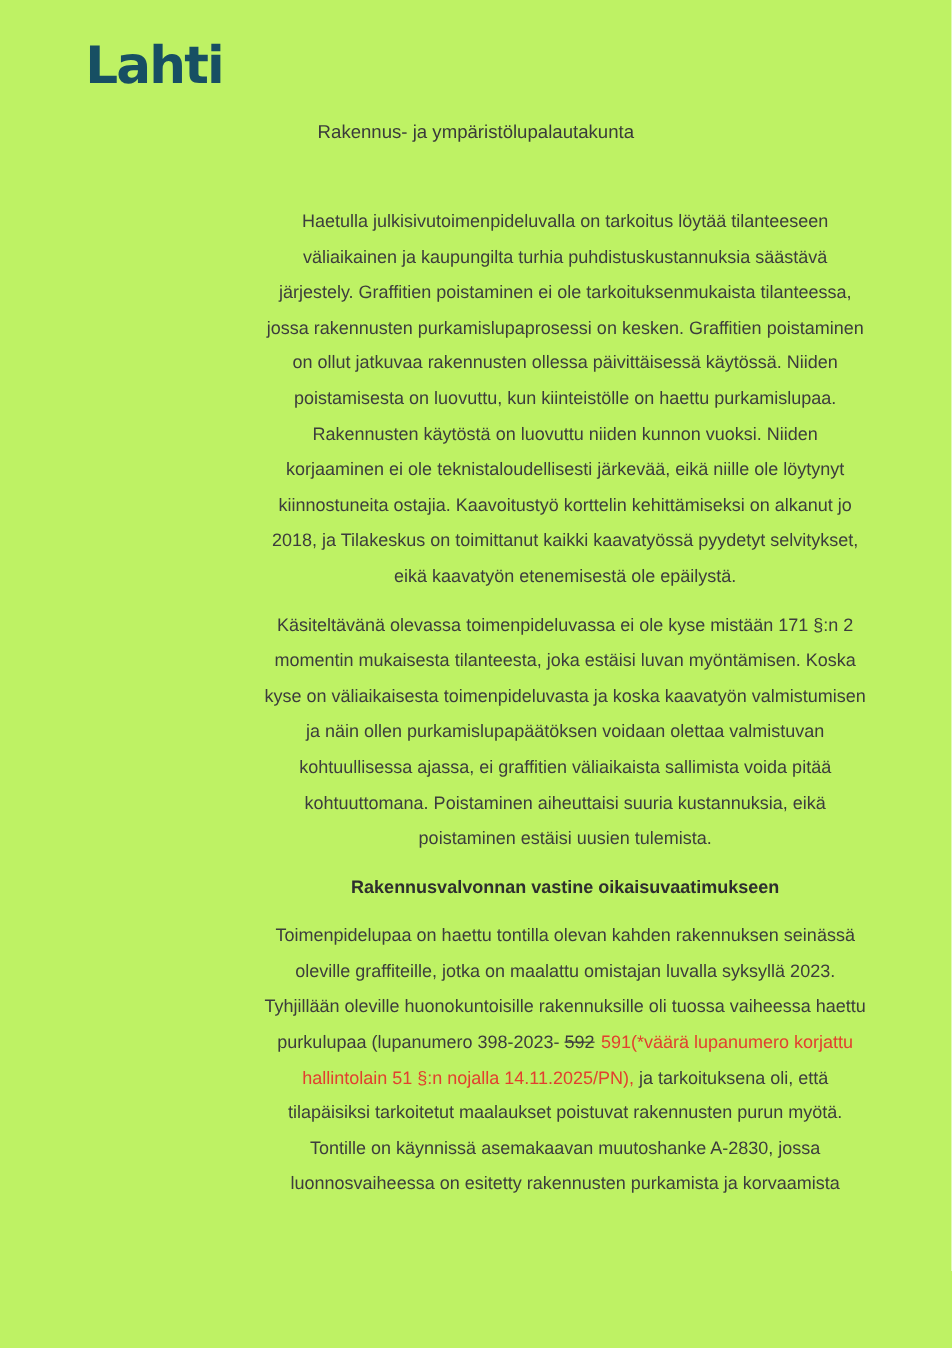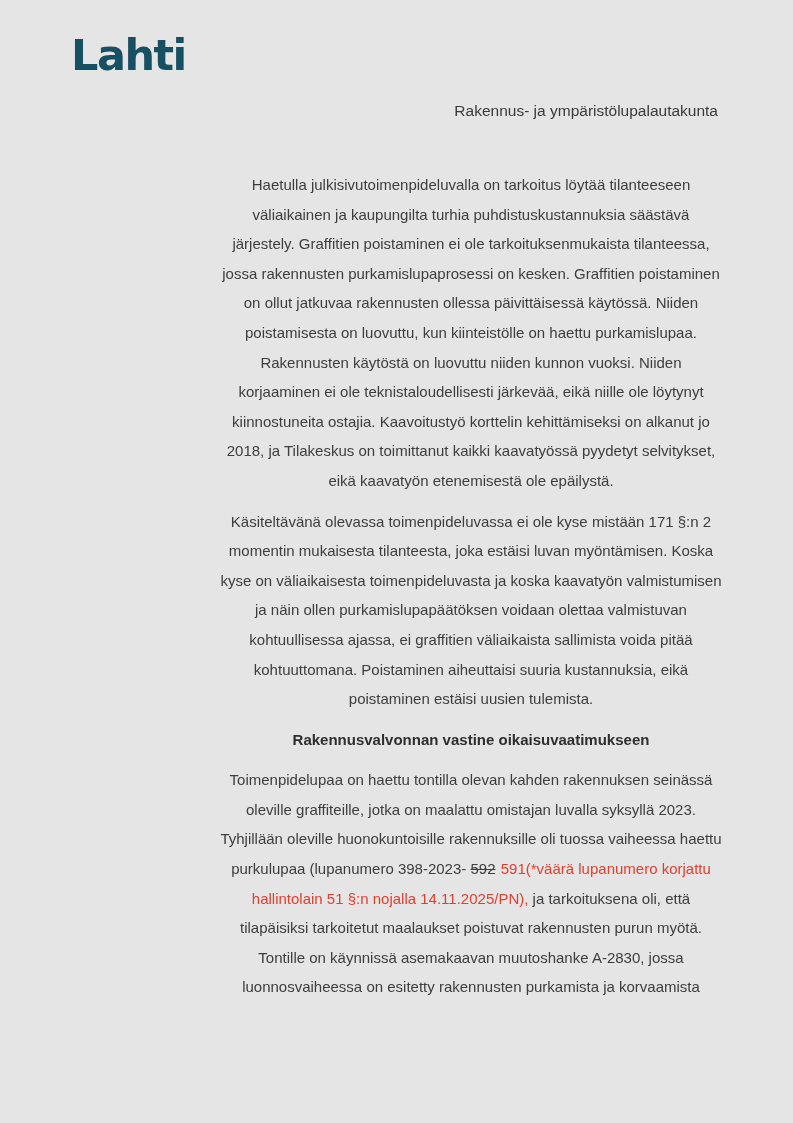--- a/index.html
+++ b/index.html
@@ -1,20 +1,20 @@
 <!DOCTYPE html>
 <html><head>
 <meta charset="utf-8">
 <style>
   html, body { margin: 0; padding: 0; background: #ffffff; }
   .page {
     position: relative;
     width: 793px;
     height: 1123px;
-    background: #e5e5e5;
+    background: #bef264;
     font-family: "Liberation Sans", sans-serif;
     color: #3d3d3d;
     overflow: hidden;
   }
   .logo {
     position: absolute;
     left: 71px;
     top: 34px;
     font-family: "DejaVu Sans", sans-serif;
     font-weight: bold;
@@ -22,21 +22,21 @@
     letter-spacing: -1.5px;
     color: #174f63;
     line-height: 1;
   }
   .header-row {
     position: absolute;
     left: 75px;
     right: 75px;
     top: 102px;
     display: flex;
-    justify-content: flex-end;
+    justify-content: center;
     align-items: baseline;
     font-size: 15.5px;
     color: #3a3a3a;
     white-space: nowrap;
   }
   .content {
     position: absolute;
     left: 220px;
     top: 170px;
     width: 502px;

